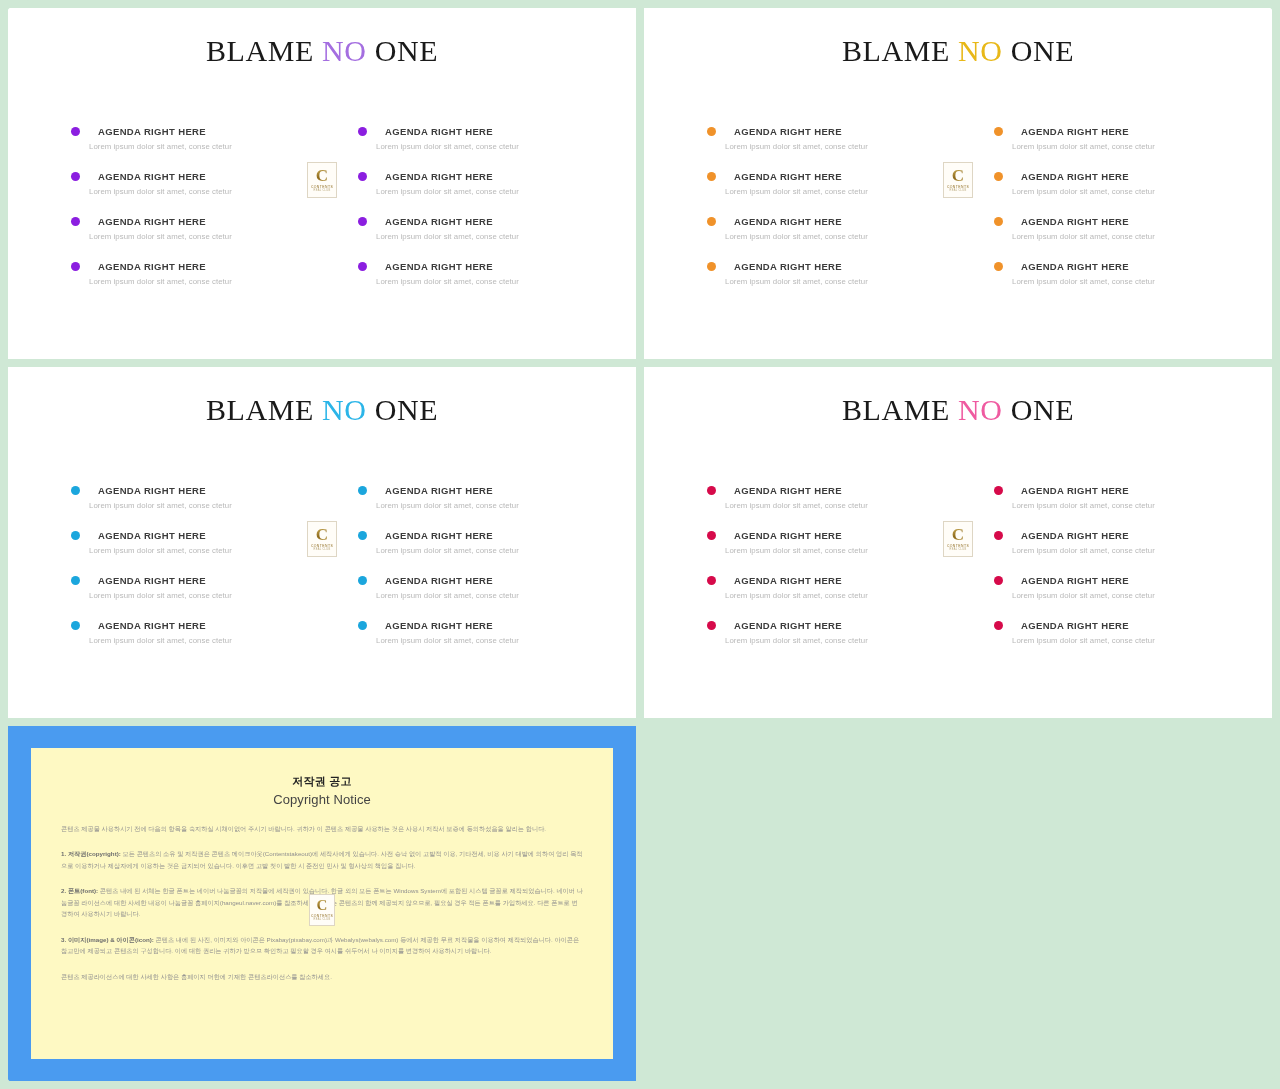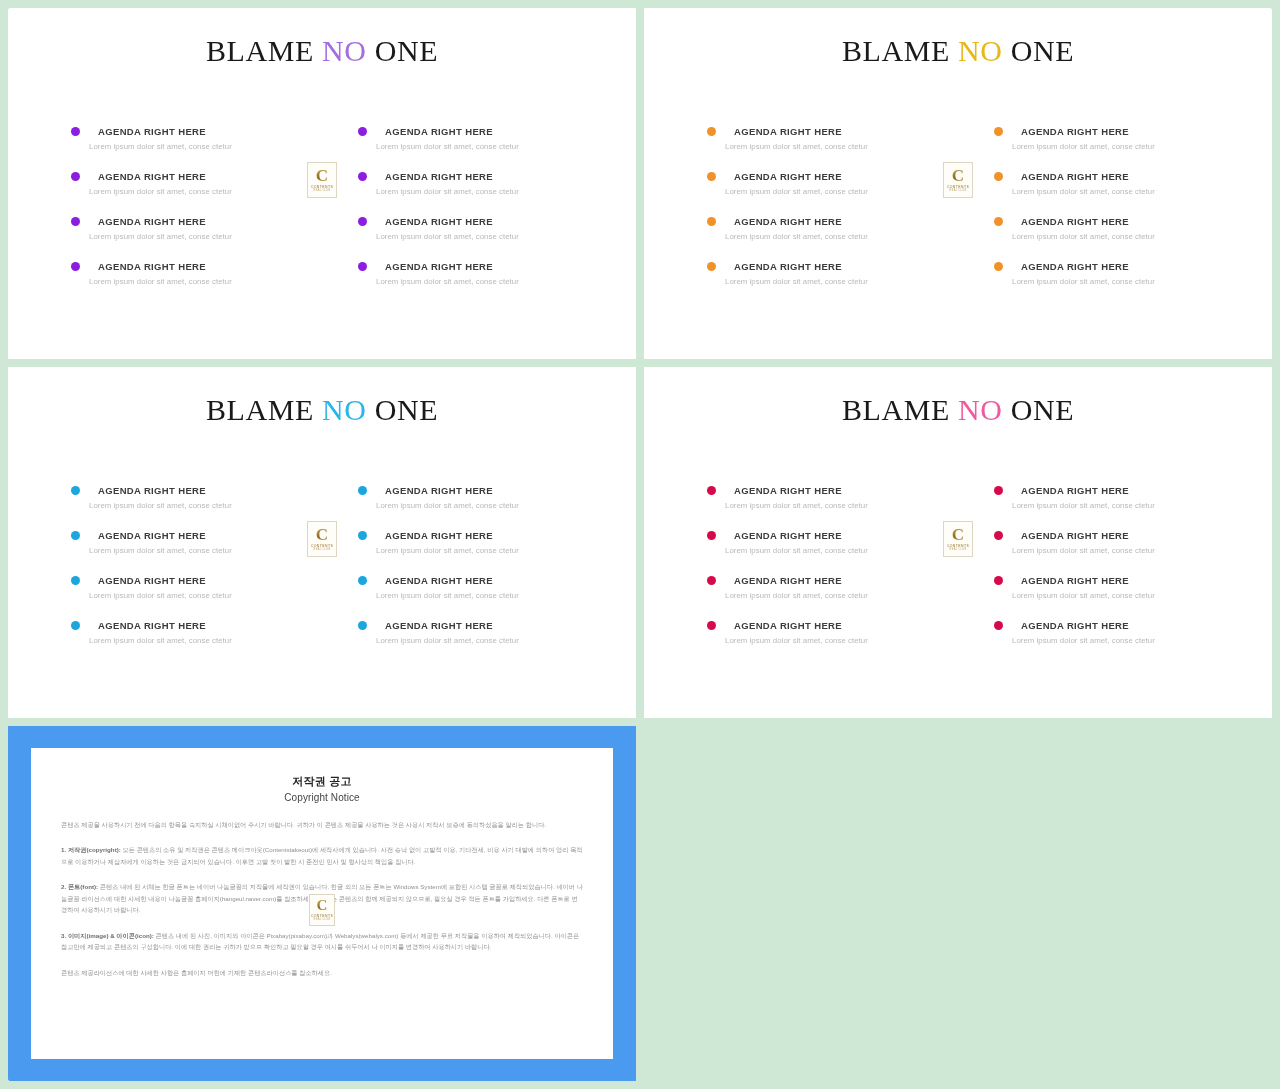--- a/index.html
+++ b/index.html
@@ -138,36 +138,36 @@
     top: 726px;
     width: 628px;
     height: 355px;
     background: #4a9bf0;
     box-sizing: border-box;
     padding: 22px 23px;
   }
   .copy-inner {
     width: 100%;
     height: 100%;
-    background: #ffffff;
+    background: #fef9c3;
     box-sizing: border-box;
     padding: 26px 30px 20px 30px;
     position: relative;
     overflow: hidden;
   }
   .copy-title {
     text-align: center;
     font-size: 11px;
     font-weight: bold;
     color: #222;
     letter-spacing: 0.2px;
   }
   .copy-subtitle {
     text-align: center;
-    font-size: 10px;
+    font-size: 13px;
     color: #444;
     margin-top: 3px;
     letter-spacing: 0.1px;
   }
   .copy-para {
     font-size: 6.2px;
     line-height: 1.85;
     color: #8f8f8f;
     margin-top: 14px;
     text-align: left;

